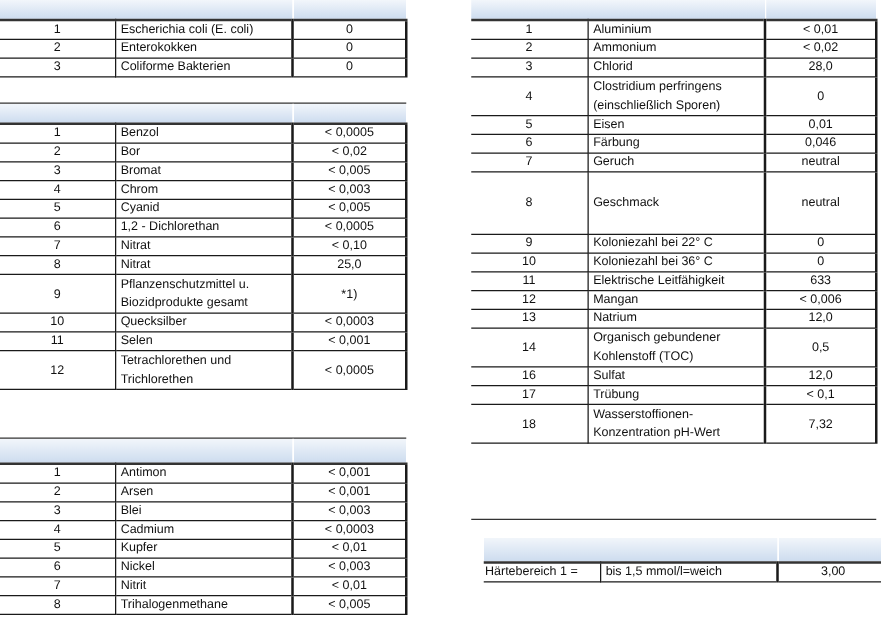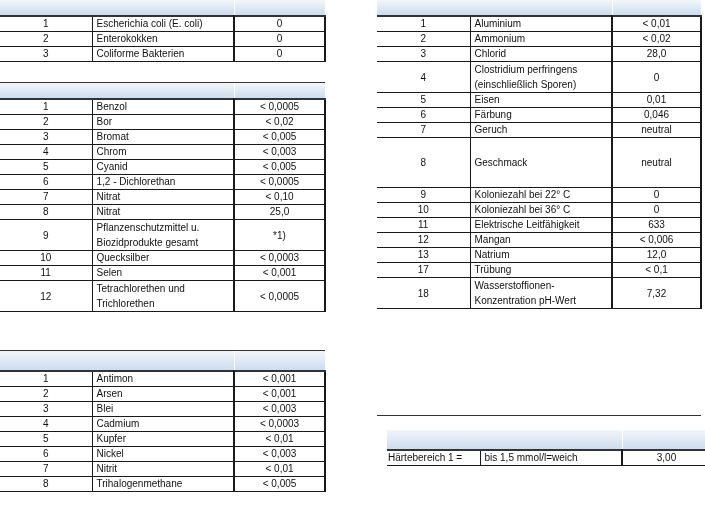--- a/index.html
+++ b/index.html
@@ -251,20 +251,30 @@
         <td class="num first">12</td>
         <td class="name">Mangan</td>
         <td class="val">&lt; 0,006</td>
       </tr>
   <tr>
         <td class="num first">13</td>
         <td class="name">Natrium</td>
         <td class="val">12,0</td>
       </tr>
   <tr>
+        <td class="num first tall">14</td>
+        <td class="name tall">Organisch gebundener Kohlenstoff (TOC)</td>
+        <td class="val tall">0,5</td>
+      </tr>
+  <tr>
+        <td class="num first">16</td>
+        <td class="name">Sulfat</td>
+        <td class="val">12,0</td>
+      </tr>
+  <tr>
         <td class="num first">17</td>
         <td class="name">Trübung</td>
         <td class="val">&lt; 0,1</td>
       </tr>
   <tr>
         <td class="num first tall">18</td>
         <td class="name tall">Wasserstoffionen-Konzentration pH-Wert</td>
         <td class="val tall">7,32</td>
       </tr>
 </tbody>

